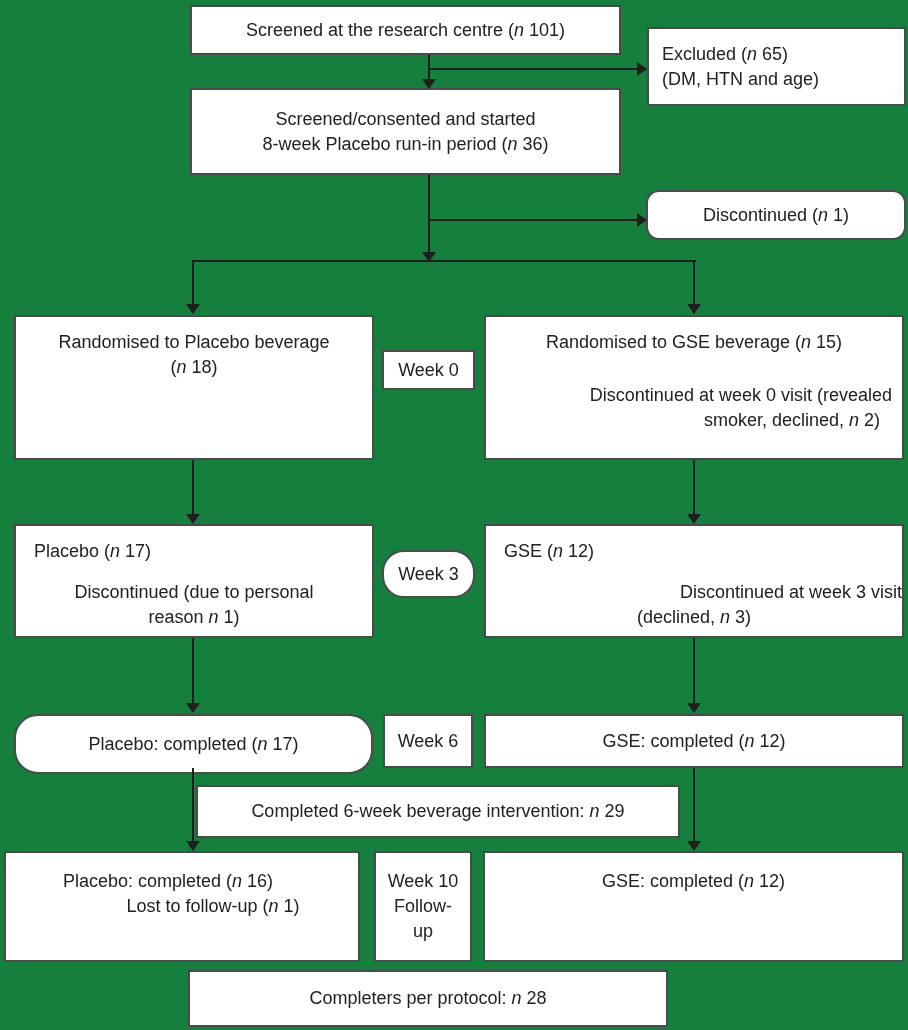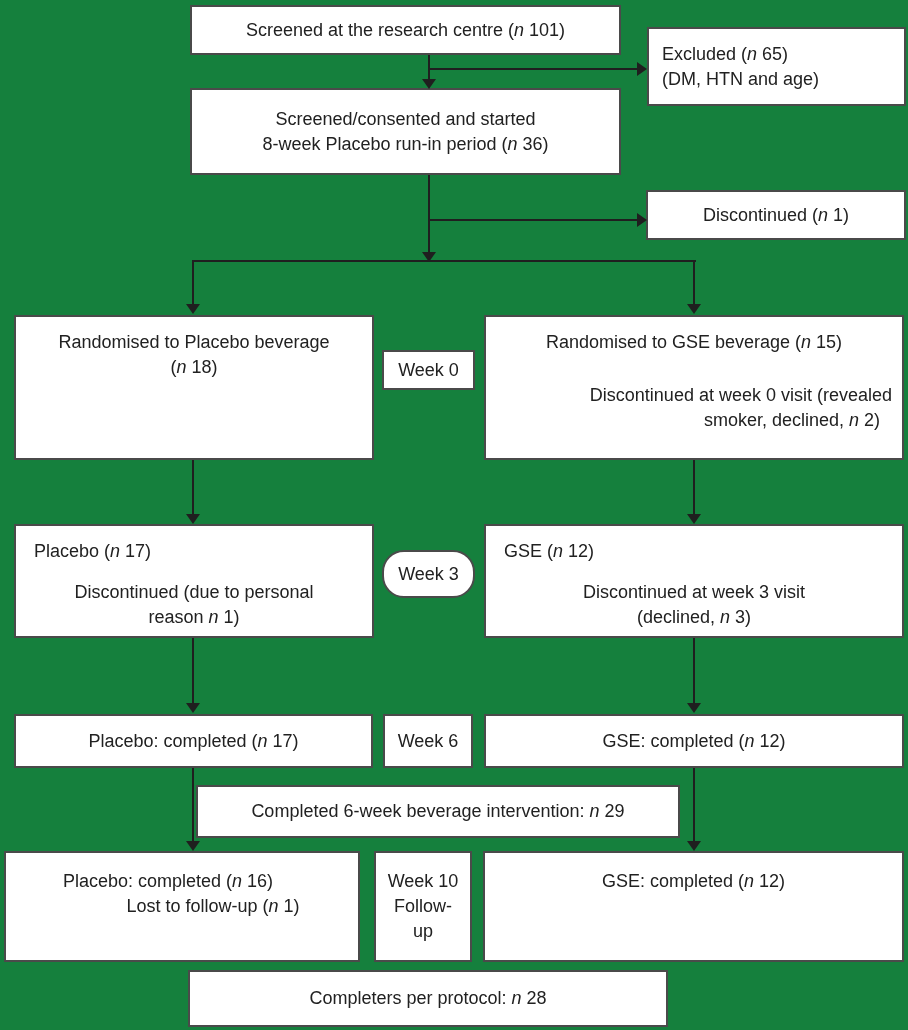--- a/index.html
+++ b/index.html
@@ -21,37 +21,37 @@
     color:#212121;
   }
   i{font-style:italic;}
   .fc{display:flex;align-items:center;justify-content:center;text-align:center;}
   .fcol{display:flex;flex-direction:column;align-items:center;justify-content:center;text-align:center;}
   .ln{white-space:nowrap;}
   
   #bx-screened{left:190px;top:5px;width:431px;height:50px;}
   #bx-excluded{left:647px;top:27px;width:259px;height:79px;padding:13px 0 0 13px;}
   #bx-runin{left:190px;top:88px;width:431px;height:87px;}
-  #bx-disc-runin{left:646px;top:190px;width:260px;height:50px;}
+  #bx-disc-runin{left:646px;top:190px;width:260px;height:50px;border-radius:13px;}
   #bx-rand-placebo{left:14px;top:315px;width:360px;height:145px;padding-top:13px;text-align:center;}
   #bx-week0{left:382px;top:350px;width:93px;height:40px;}
   #bx-rand-gse{left:484px;top:315px;width:420px;height:145px;padding-top:13px;}
   #bx-rand-gse .l1{text-align:center;}
   #bx-rand-gse .l2{margin-top:28px;text-align:right;padding-right:10px;}
   #bx-rand-gse .l3{text-align:right;padding-right:22px;}
   #bx-placebo-w3{left:14px;top:524px;width:360px;height:114px;padding-top:13px;}
   #bx-placebo-w3 .l1{padding-left:18px;}
   #bx-placebo-w3 .l2{margin-top:16px;text-align:center;}
   #bx-placebo-w3 .l3{text-align:center;}
   #bx-week3{left:382px;top:550px;width:93px;height:48px;border-radius:22px;}
   #bx-gse-w3{left:484px;top:524px;width:420px;height:114px;padding-top:13px;}
   #bx-gse-w3 .l1{padding-left:18px;}
-  #bx-gse-w3 .l2{margin-top:16px;text-align:center;}
+  #bx-gse-w3 .l2{margin-top:16px;text-align:right;}
   #bx-gse-w3 .l3{text-align:center;}
-  #bx-placebo-w6{left:14px;top:714px;width:359px;height:54px;}
+  #bx-placebo-w6{left:14px;top:714px;width:359px;height:60px;border-radius:24px;}
   #bx-week6{left:383px;top:714px;width:90px;height:54px;}
   #bx-gse-w6{left:484px;top:714px;width:420px;height:54px;}
   #bx-completed6{left:196px;top:785px;width:484px;height:53px;}
   #bx-placebo-w10{left:4px;top:851px;width:356px;height:111px;padding-top:16px;}
   #bx-placebo-w10 .l1{text-align:center;padding-right:28px;}
   #bx-placebo-w10 .l2{text-align:center;padding-left:62px;}
   #bx-week10{left:374px;top:851px;width:98px;height:111px;}
   #bx-gse-w10{left:483px;top:851px;width:421px;height:111px;padding-top:16px;}
   #bx-gse-w10 .l1{text-align:center;}
   #bx-completers{left:188px;top:970px;width:480px;height:57px;}

